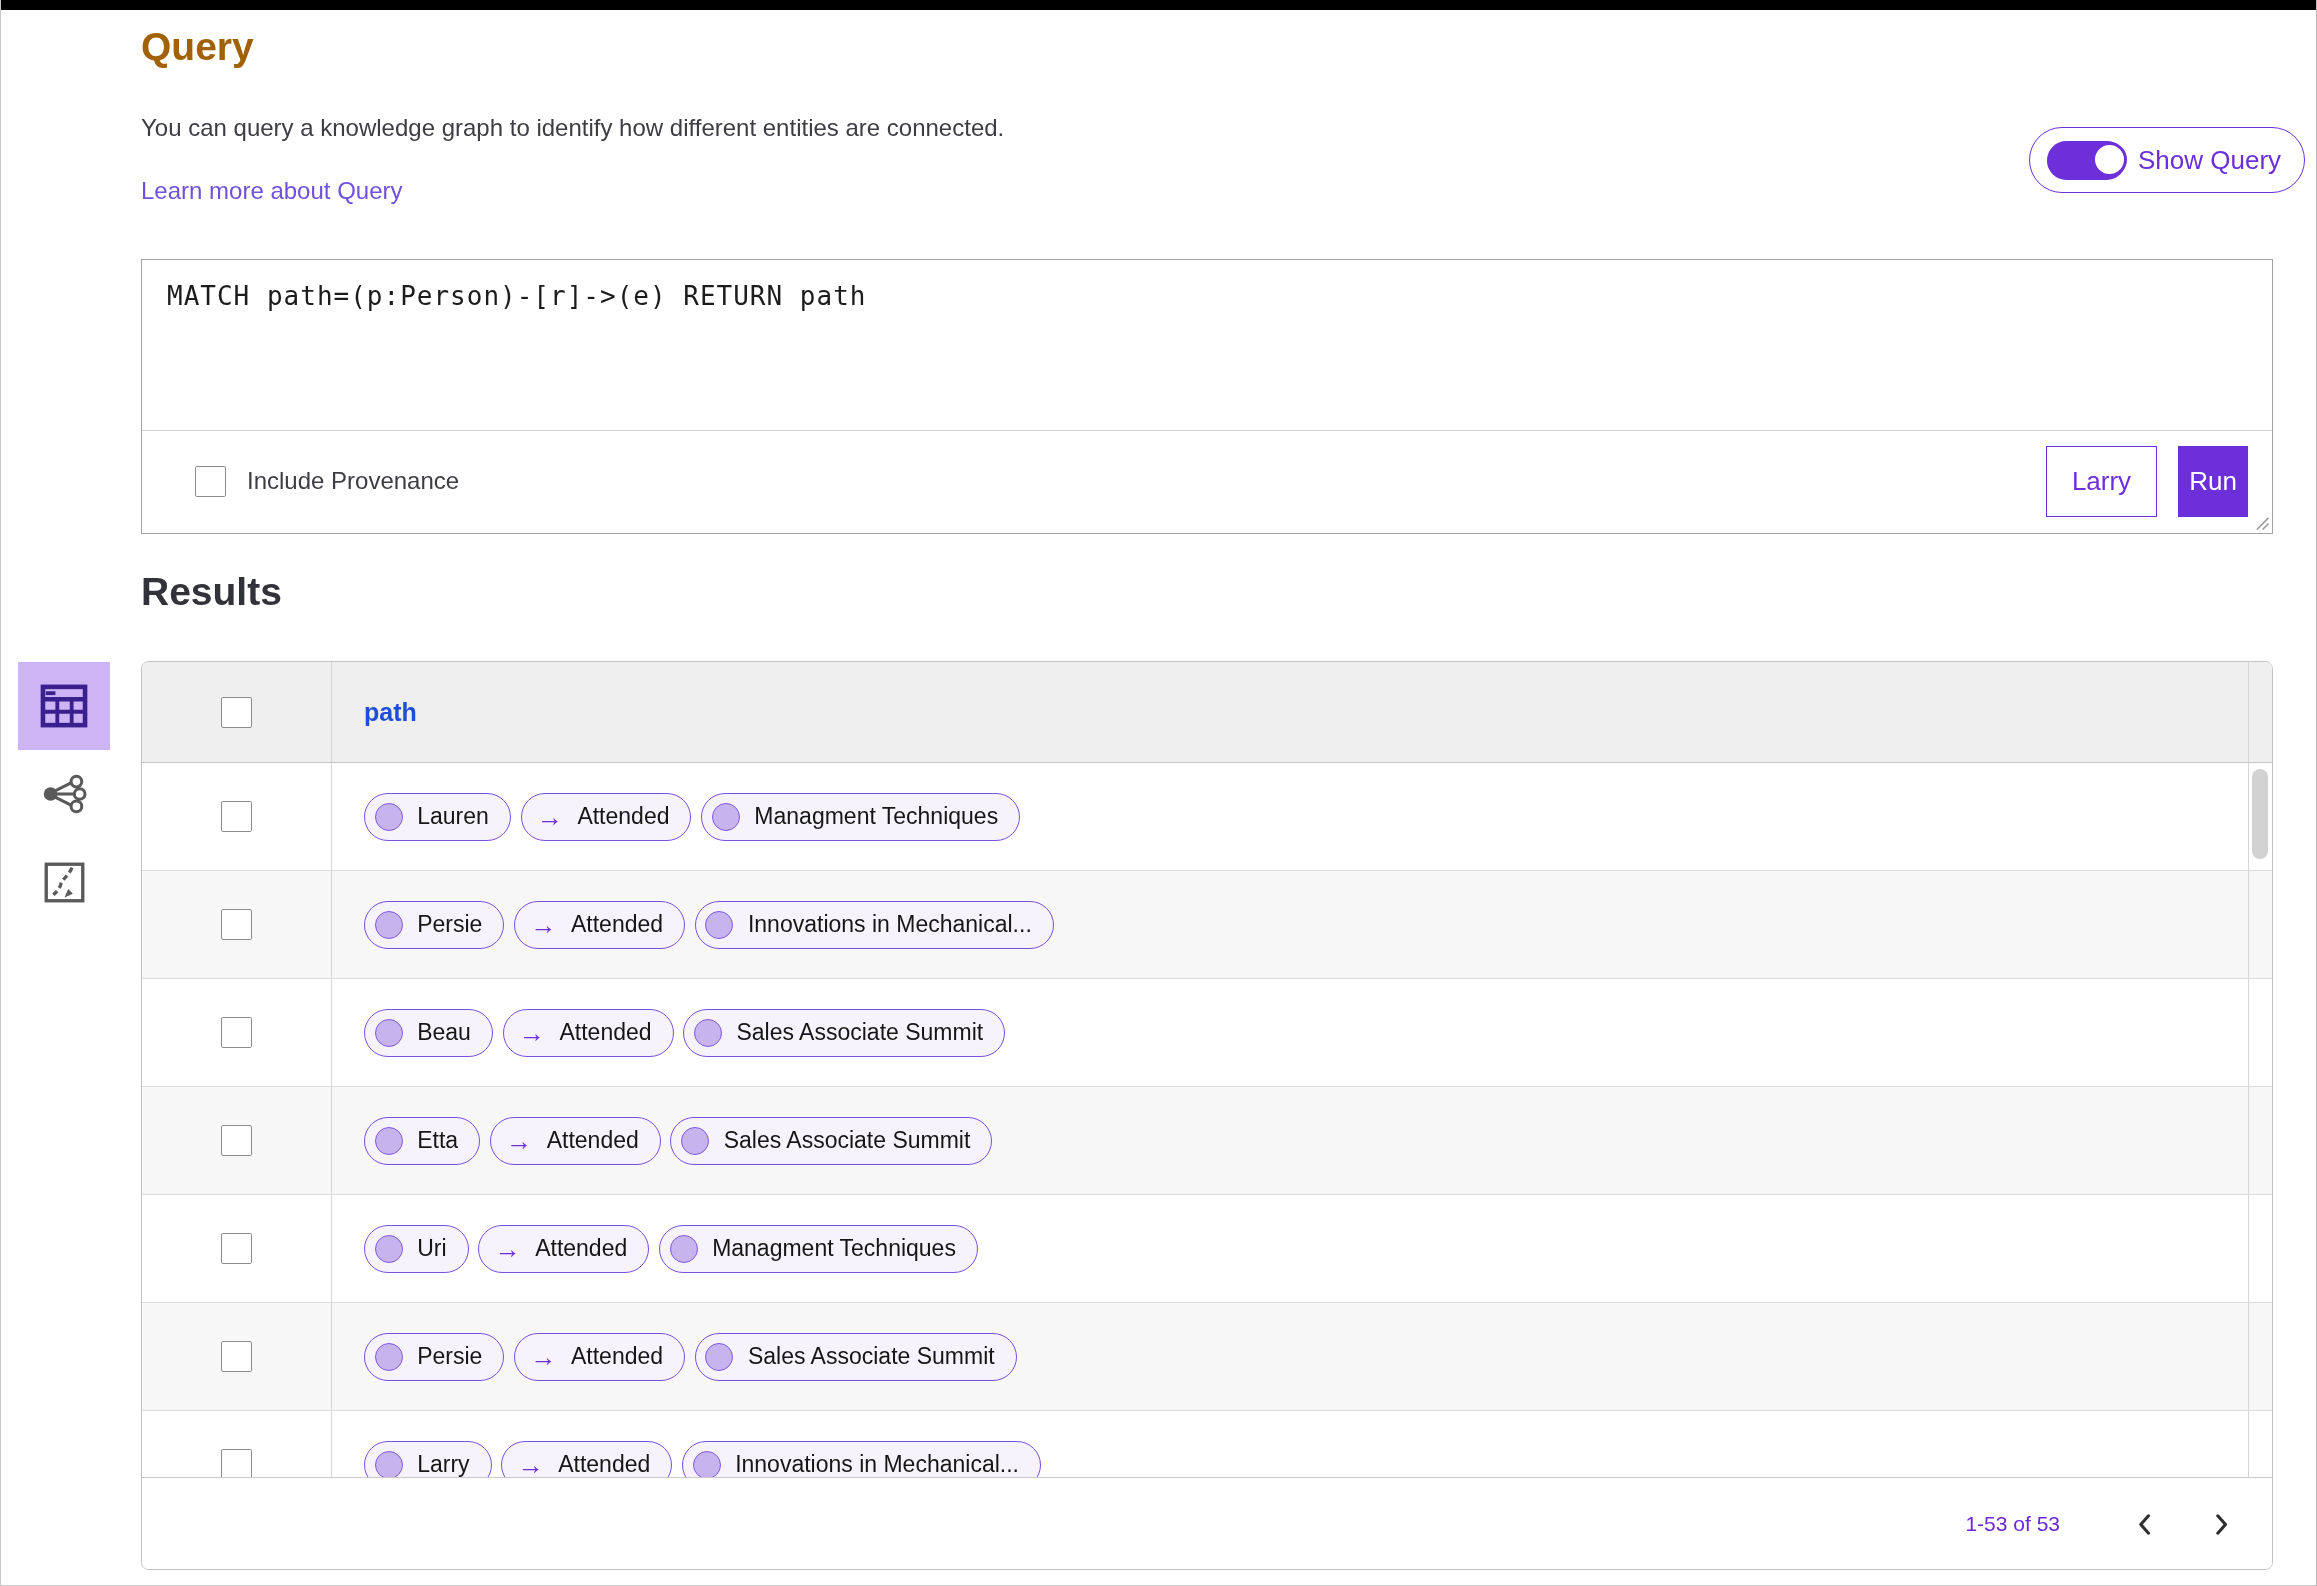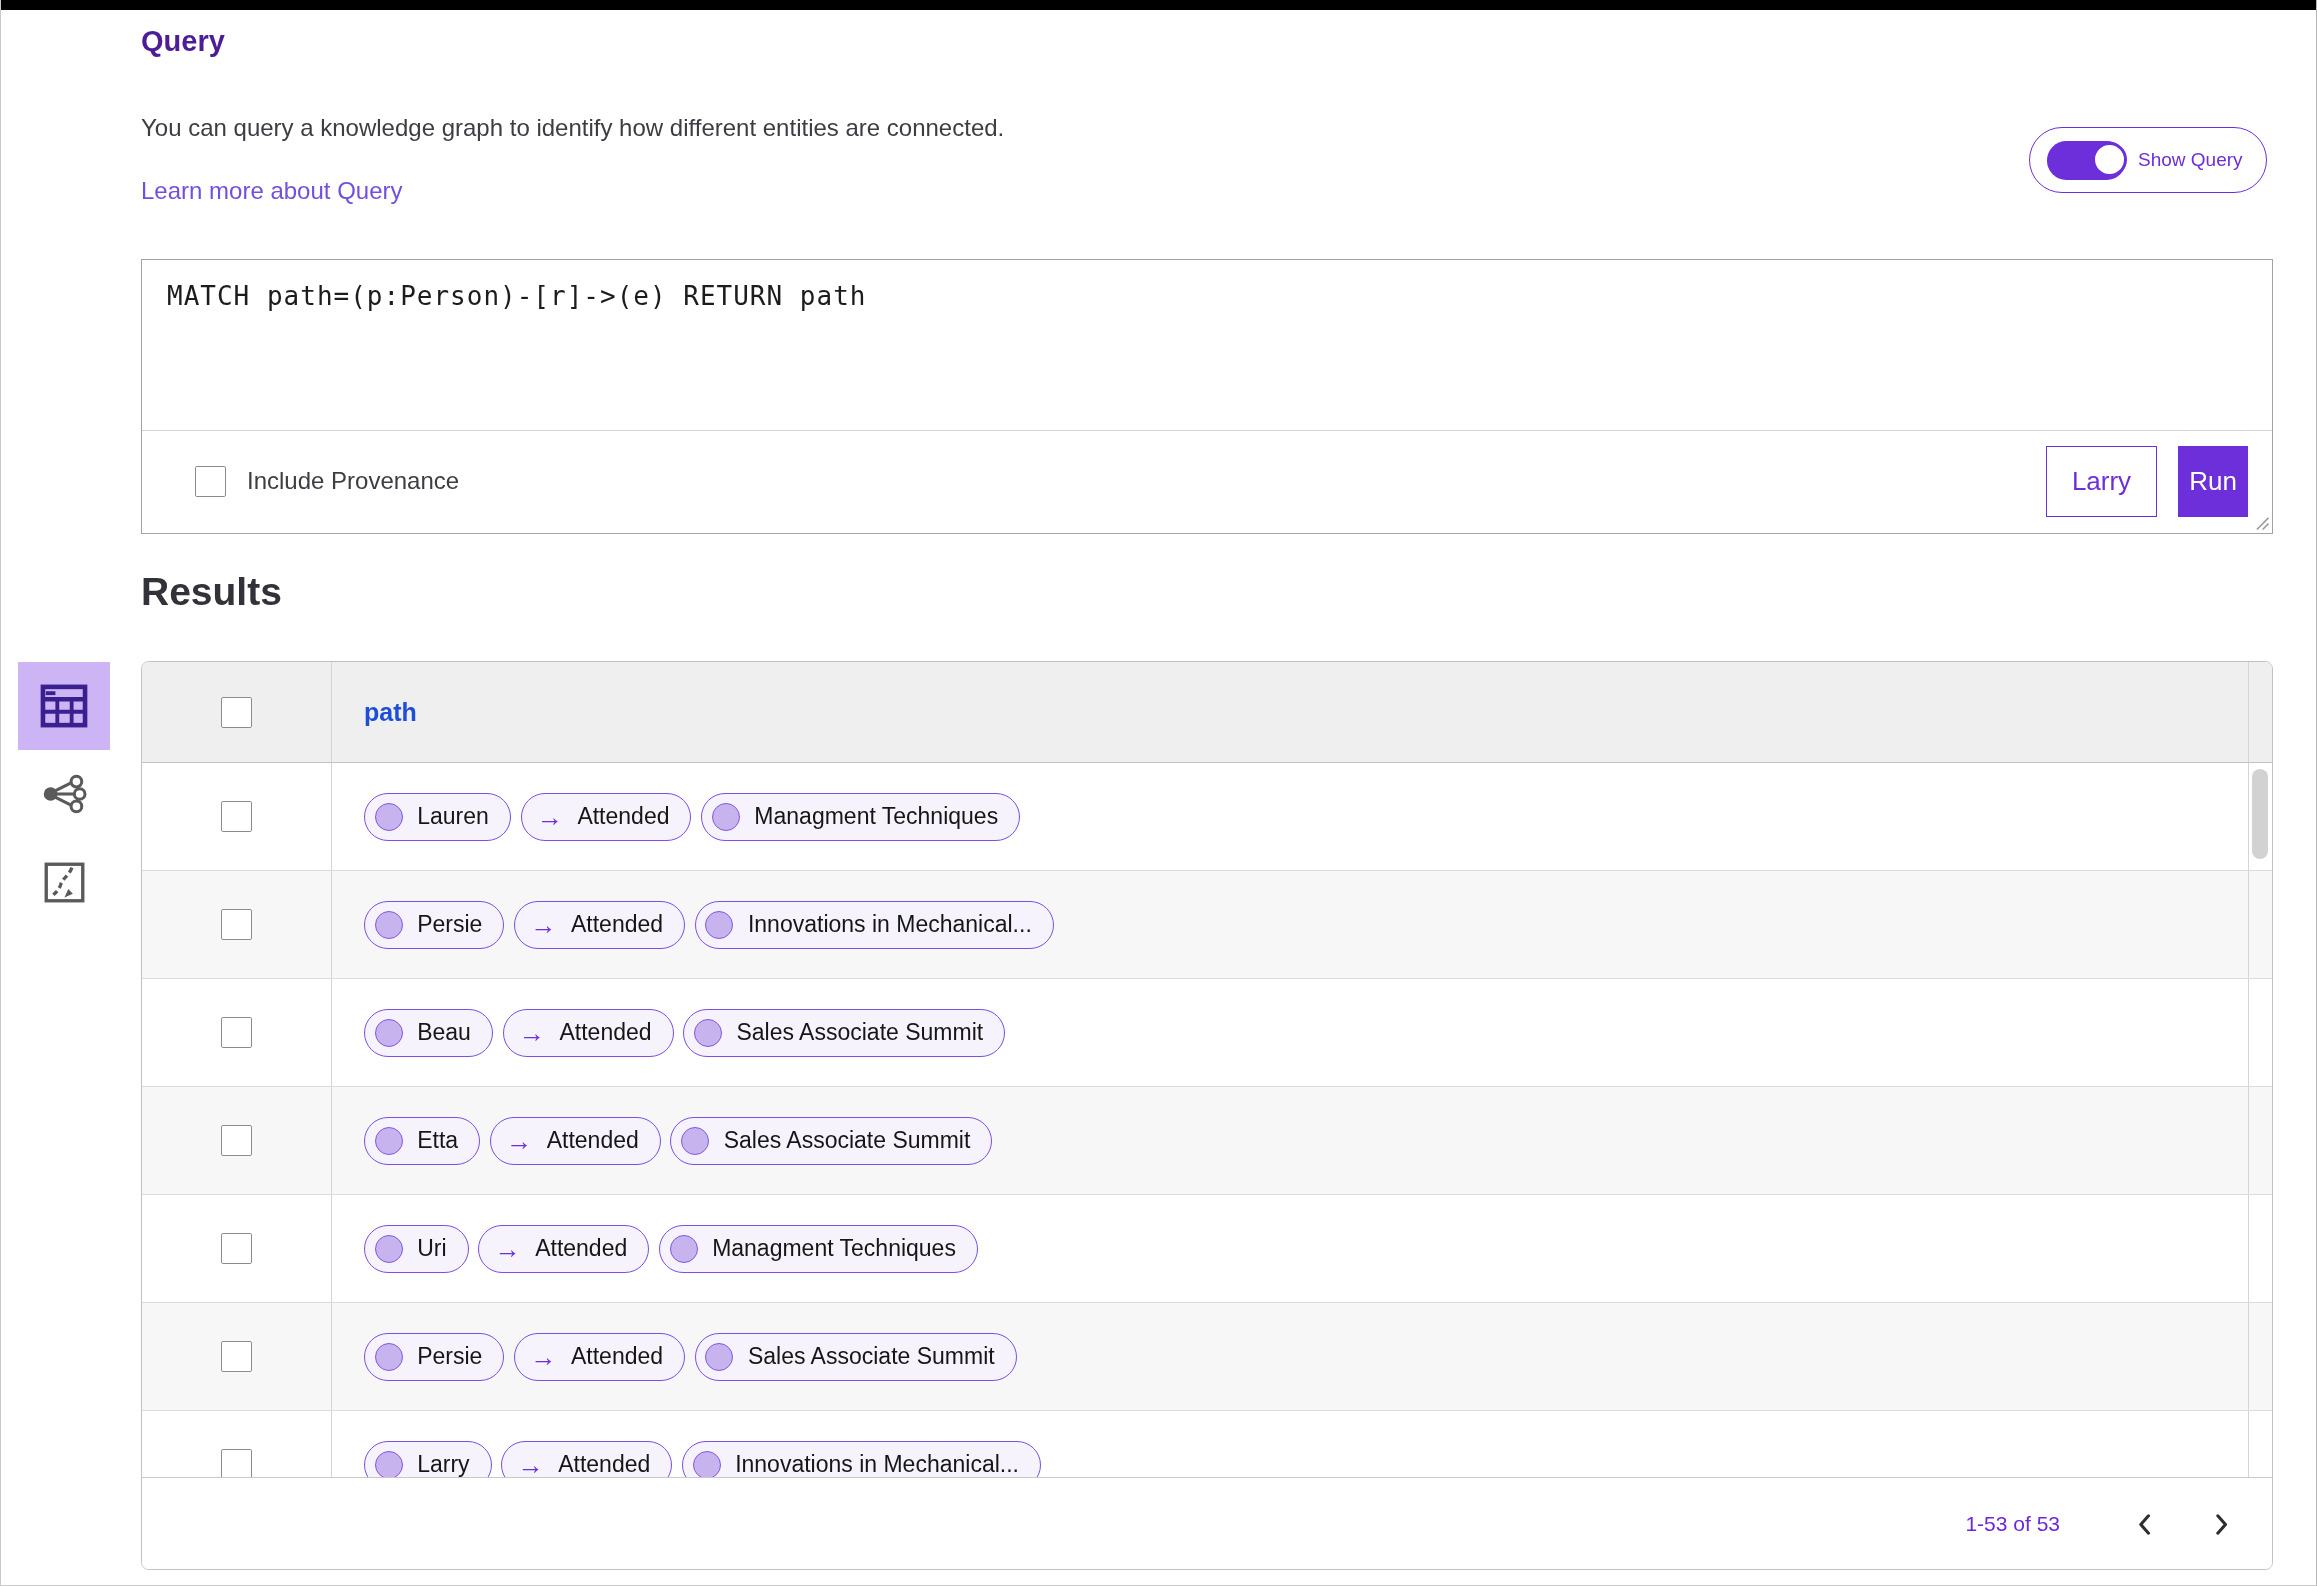--- a/index.html
+++ b/index.html
@@ -3,30 +3,30 @@
 <meta charset="utf-8">
 <style>
   * { box-sizing: border-box; margin: 0; padding: 0; }
   html,body { background:#fff; }
   body { font-family: "Liberation Sans", sans-serif; color:#333; }
   .page { position:relative; width:2317px; height:1586px; background:#fff;
           border-left:1px solid #c9c9c9; border-right:1px solid #b5b5b5; border-bottom:1px solid #c9c9c9; overflow:hidden; }
   .topbar { position:absolute; left:0; top:0; width:2317px; height:9.7px; background:#000; }
 
   
-  .page-title { position:absolute; left:140px; top:25px; font-size:29px; font-weight:700; color:#4c1d95; }
+  .page-title { position:absolute; left:140px; top:25px; font-size:39px; font-weight:700; color:#a16207; }
   .page-desc  { position:absolute; left:140px; top:114px; font-size:24px; color:#3d3d44; }
   .learn-link { position:absolute; left:140px; top:177px; font-size:24px; color:#7050df; text-decoration:none; cursor:pointer; }
 
   .show-query-btn { position:absolute; left:2028px; top:127px; height:66px; padding:0 23px 0 17.4px;
         border:1.9px solid #6c2fd9; border-radius:33px; background:#fff; display:flex; align-items:center; gap:11.6px; cursor:pointer; }
   .toggle-track { position:relative; width:79px; height:39px; background:#6c2fd9; border-radius:19.3px; }
   .toggle-knob  { position:absolute; right:-1px; top:1.9px; width:35px; height:35px; background:#fff;
         border:3.9px solid #6c2fd9; border-radius:50%; }
-  .show-query-label { font-size:19px; color:#6c2fd9; }
+  .show-query-label { font-size:26px; color:#6c2fd9; }
 
   
   .query-box { position:absolute; left:140px; top:259px; width:2132px; height:275px; border:1.9px solid #a3a3a3; background:#fff; }
   .query-editor { position:relative; height:170px; padding:21px 25px; font-family:"DejaVu Sans Mono", monospace;
         font-size:26px; color:#1c1c1c; white-space:pre; letter-spacing:1px; }
   .resize-handle { position:absolute; right:2.9px; bottom:2.9px; width:15.4px; height:15.4px; }
   .query-controls { height:101px; border-top:1px solid #d4d4d4; display:flex; align-items:center; padding:0 24px 0 53px; }
   .checkbox { width:31px; height:31px; border:1.9px solid #8c8c8c; border-radius:1.9px; background:#fff; flex:none; cursor:pointer; }
   .provenance-label { font-size:24px; color:#3d3d44; margin-left:21px; }
   .spacer { flex:1; }

